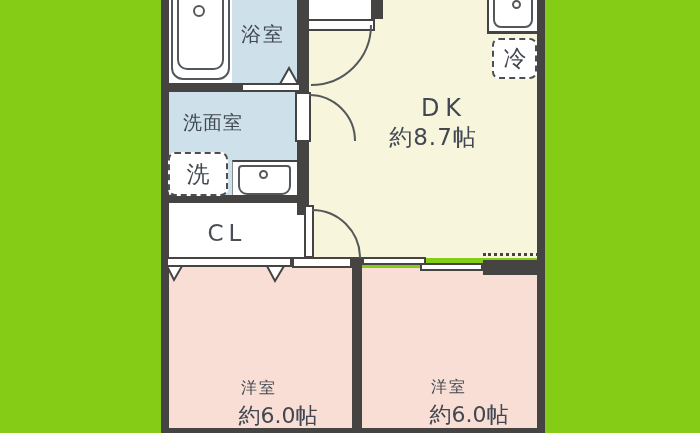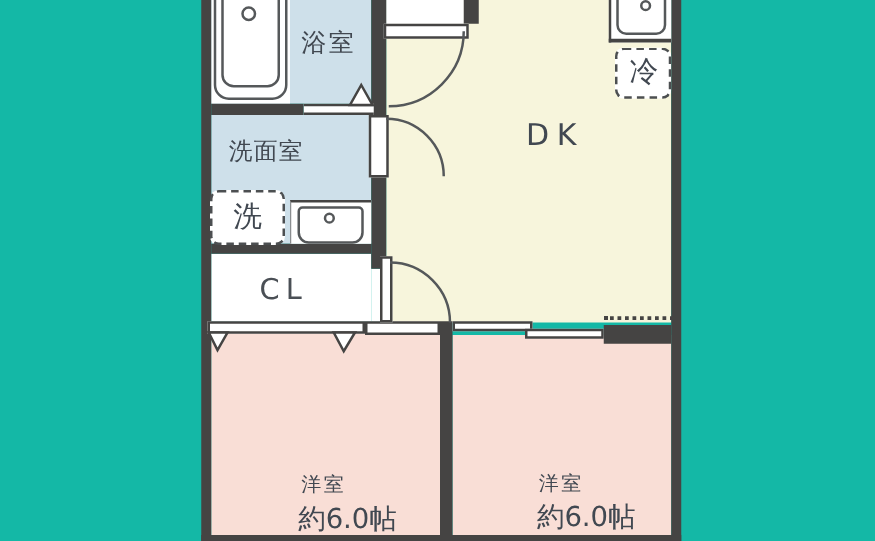--- a/index.html
+++ b/index.html
@@ -1,17 +1,17 @@
 <!DOCTYPE html>
 <html><head>
 <meta charset="utf-8">
 <style>
   html,body{margin:0;padding:0;background:#ffffff;}
   .plan{
-    position:relative;width:700px;height:433px;background:#14b8a6;overflow:hidden;
+    position:relative;width:700px;height:433px;background:#84cc16;overflow:hidden;
     font-family:"DejaVu Sans","Liberation Sans",sans-serif;
   }
   .abs{position:absolute;}
   
   .f-wet{background:#cee0ea;}
   .f-dk{background:#f7f5dc;}
   .f-bed{background:#f9ded6;}
   .f-white{background:#ffffff;}
   
   .wall{background:#454443;}
@@ -95,19 +95,20 @@
     <polygon points="289,68 298,84 280,84" fill="#ffffff" stroke="#454443" stroke-width="2"></polygon>
     <polygon points="167,266 182,266 174,280" fill="#ffffff" stroke="#454443" stroke-width="2"></polygon>
     <polygon points="267,266 284,266 275,281" fill="#ffffff" stroke="#454443" stroke-width="2"></polygon>
   </svg>
 
   <div class="lbl lbl-room" style="left:263px;top:34px;">浴室</div>
   <div class="lbl lbl-wash" style="left:213px;top:122px;">洗面室</div>
   <div class="lbl lbl-fix" style="left:198px;top:174px;">洗</div>
   <div class="lbl lbl-cl" style="left:227px;top:233px;">CL</div>
   <div class="lbl lbl-dk" style="left:444px;top:108px;">DK</div>
+  <div class="lbl lbl-area" style="left:433px;top:137px;">約8.7帖</div>
   <div class="lbl lbl-fix" style="left:515px;top:58px;">冷</div>
   <div class="lbl lbl-bed" style="left:259px;top:388px;">洋室</div>
   <div class="lbl lbl-bedarea" style="left:258px;top:416px;">約6.0帖</div>
   <div class="lbl lbl-bed" style="left:449px;top:387px;">洋室</div>
   <div class="lbl lbl-bedarea" style="left:449px;top:415px;">約6.0帖</div>
 
 </div>
 
 </body></html>

